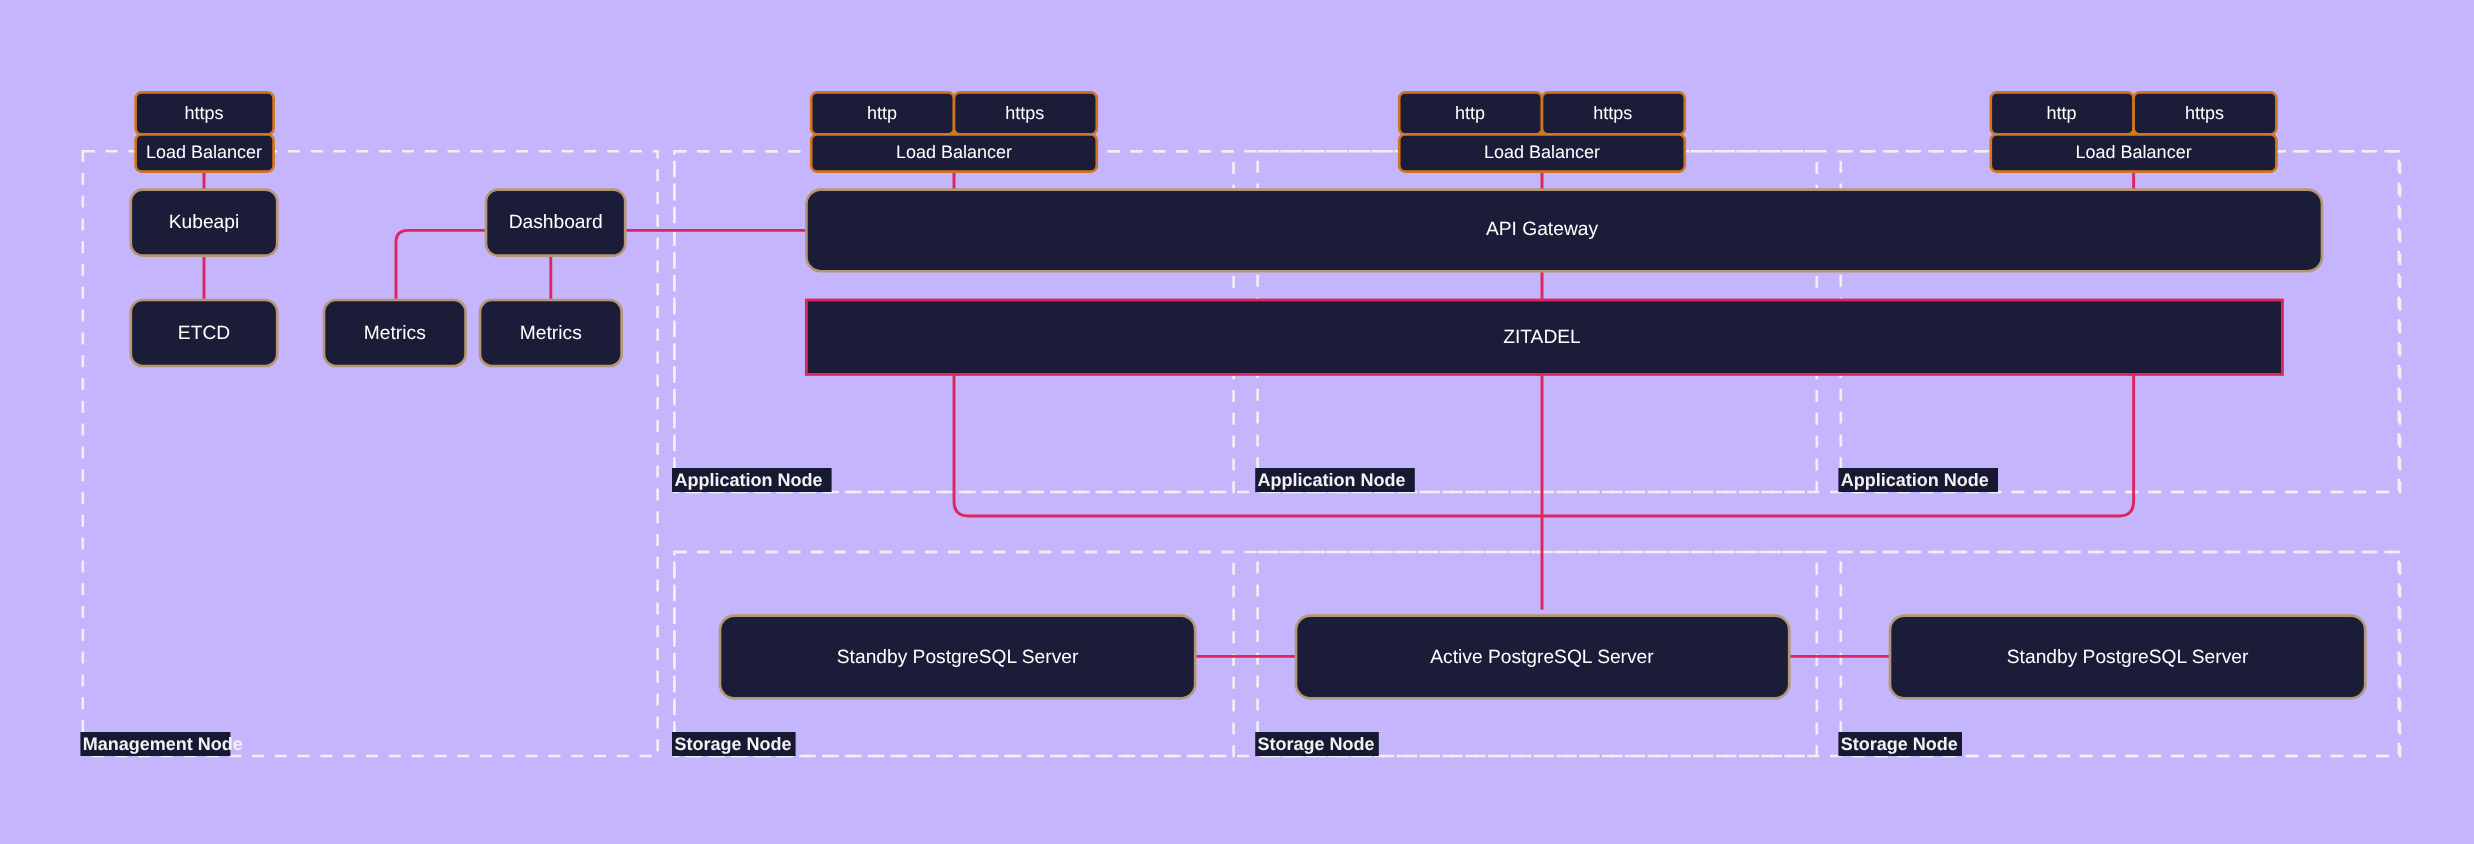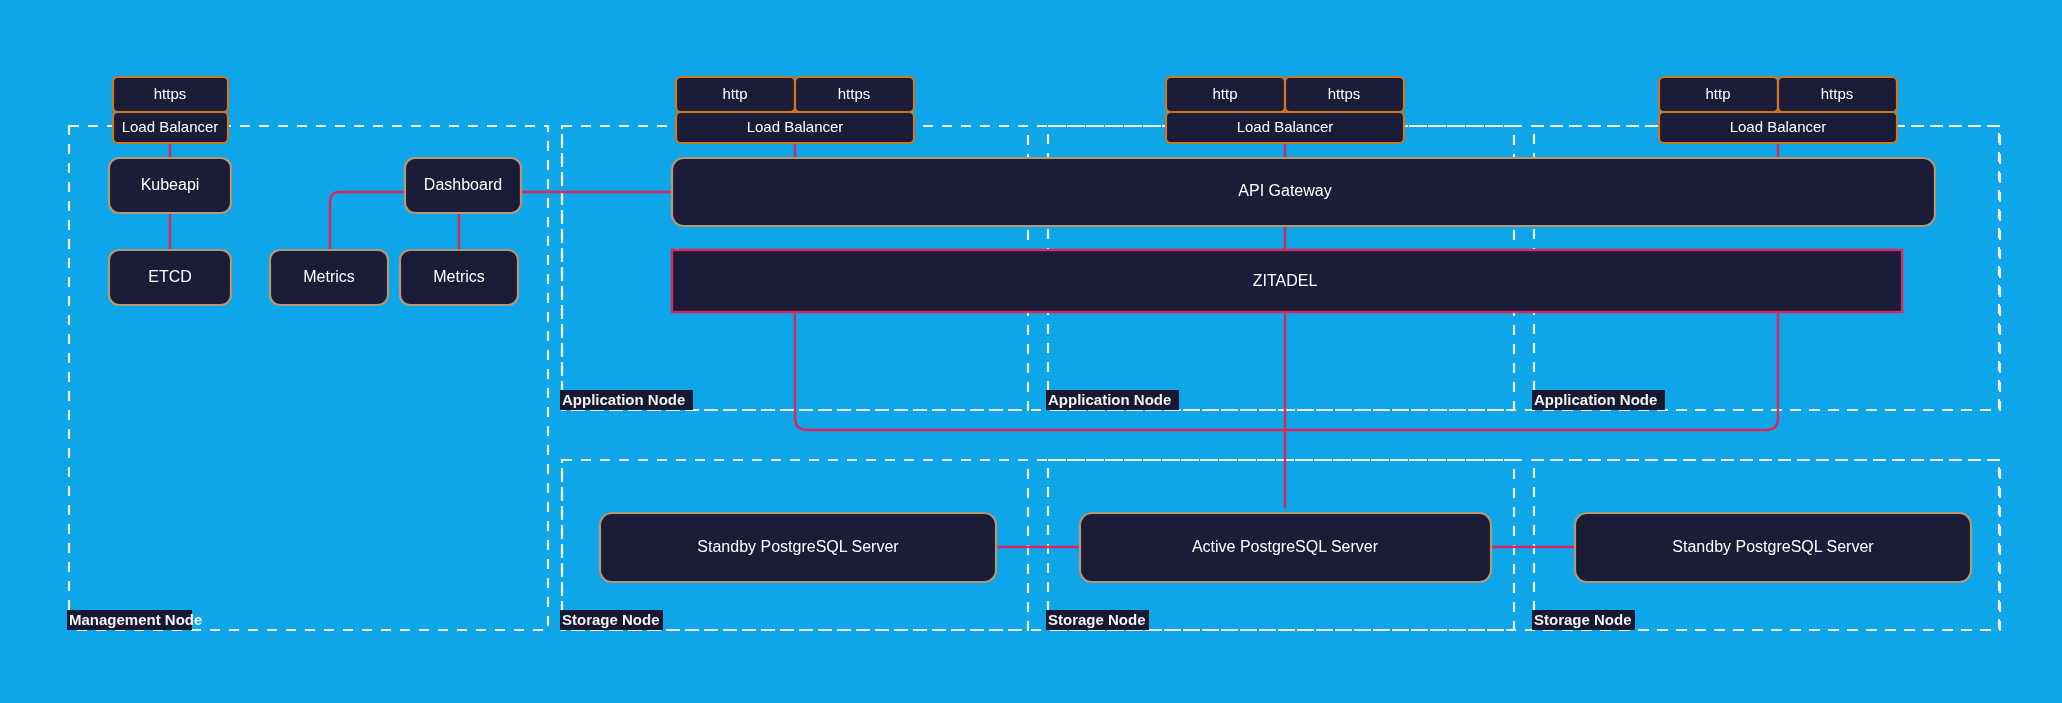--- a/index.html
+++ b/index.html
@@ -11,21 +11,21 @@
   body {
     width: 2062px;
     height: 703px;
     overflow: hidden;
     font-family: "Liberation Sans", sans-serif;
   }
   #diagram-root {
     position: relative;
     width: 2062px;
     height: 703px;
-    background: #0ea5e9;
+    background: #c4b5fd;
   }
   svg.layer {
     position: absolute;
     top: 0;
     left: 0;
     width: 2062px;
     height: 703px;
   }
   .node-label-text,
   .box-label-text {

